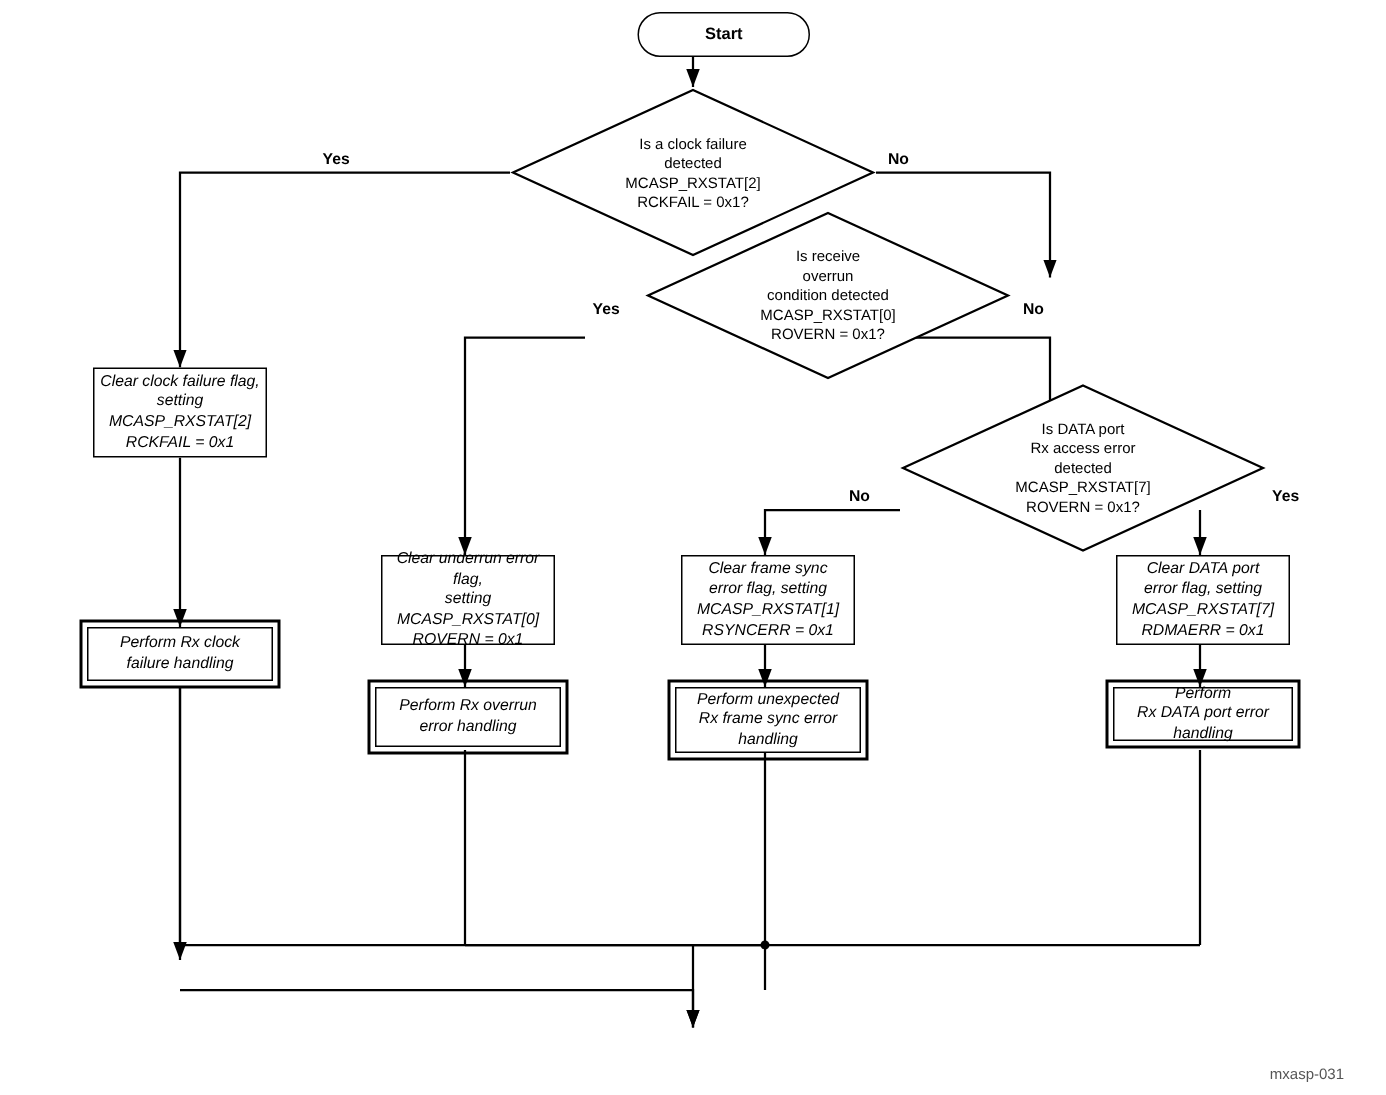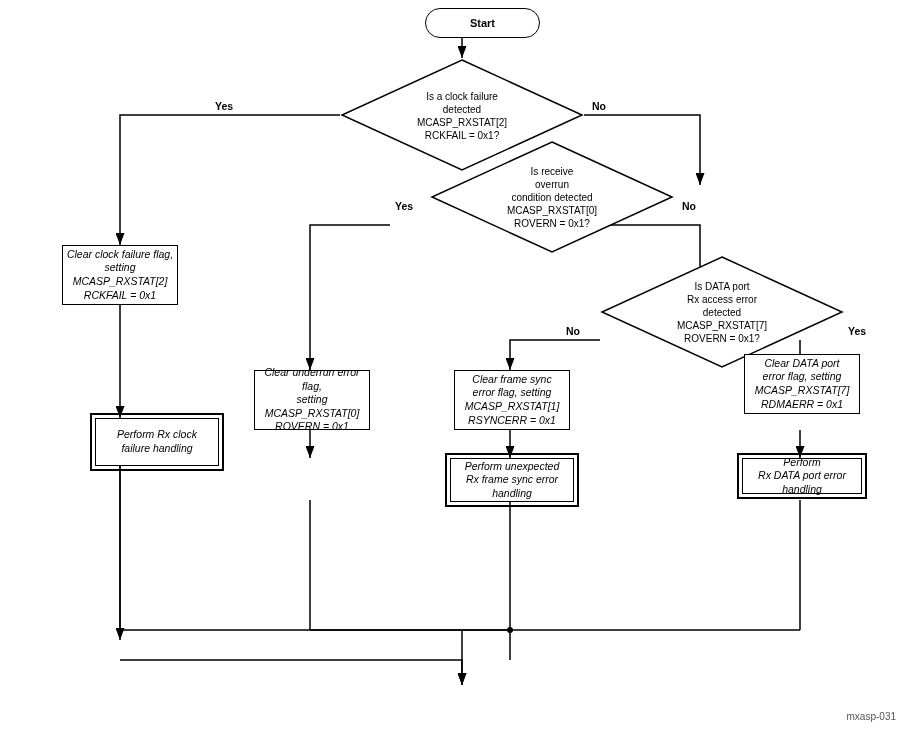--- a/index.html
+++ b/index.html
@@ -222,36 +222,42 @@
 
   <div class="node-box" style="left:454px; top:370px; width:116px; height:60px;">
     <span>
       <span>Clear frame sync</span><br>
       <span>error flag, setting</span><br>
       <span>MCASP_RXSTAT[1]</span><br>
       <span>RSYNCERR = 0x1</span>
     </span>
   </div>
 
-  <div class="node-box" style="left:744px; top:354px; width:116px; height:60px;">
+  <div class="node-box" style="left:744px; top:370px; width:116px; height:60px;">
     <span>
       <span>Clear DATA port</span><br>
       <span>error flag, setting</span><br>
       <span>MCASP_RXSTAT[7]</span><br>
       <span>RDMAERR = 0x1</span>
     </span>
   </div>
 
-  <div class="node-box" style="left:58px; top:418px; width:124px; height:48px; border: 1.5px solid #000; outline: 2px solid #000; outline-offset: 3px; margin-left: 37px;">
+  <div class="node-box" style="left:58px; top:418px; width:124px; height:36px; border: 1.5px solid #000; outline: 2px solid #000; outline-offset: 3px;">
     <span>
       <span>Perform Rx clock</span><br>
       <span>failure handling</span>
     </span>
   </div>
 
+  <div class="node-box" style="left:250px; top:458px; width:124px; height:40px; border: 1.5px solid #000; outline: 2px solid #000; outline-offset: 3px;">
+    <span>
+      <span>Perform Rx overrun</span><br>
+      <span>error handling</span>
+    </span>
+  </div>
 
   <div class="node-box" style="left:450px; top:458px; width:124px; height:44px; border: 1.5px solid #000; outline: 2px solid #000; outline-offset: 3px;">
     <span>
       <span>Perform unexpected</span><br>
       <span>Rx frame sync error</span><br>
       <span>handling</span>
     </span>
   </div>
 
   <div class="node-box" style="left:742px; top:458px; width:120px; height:36px; border: 1.5px solid #000; outline: 2px solid #000; outline-offset: 3px;">

